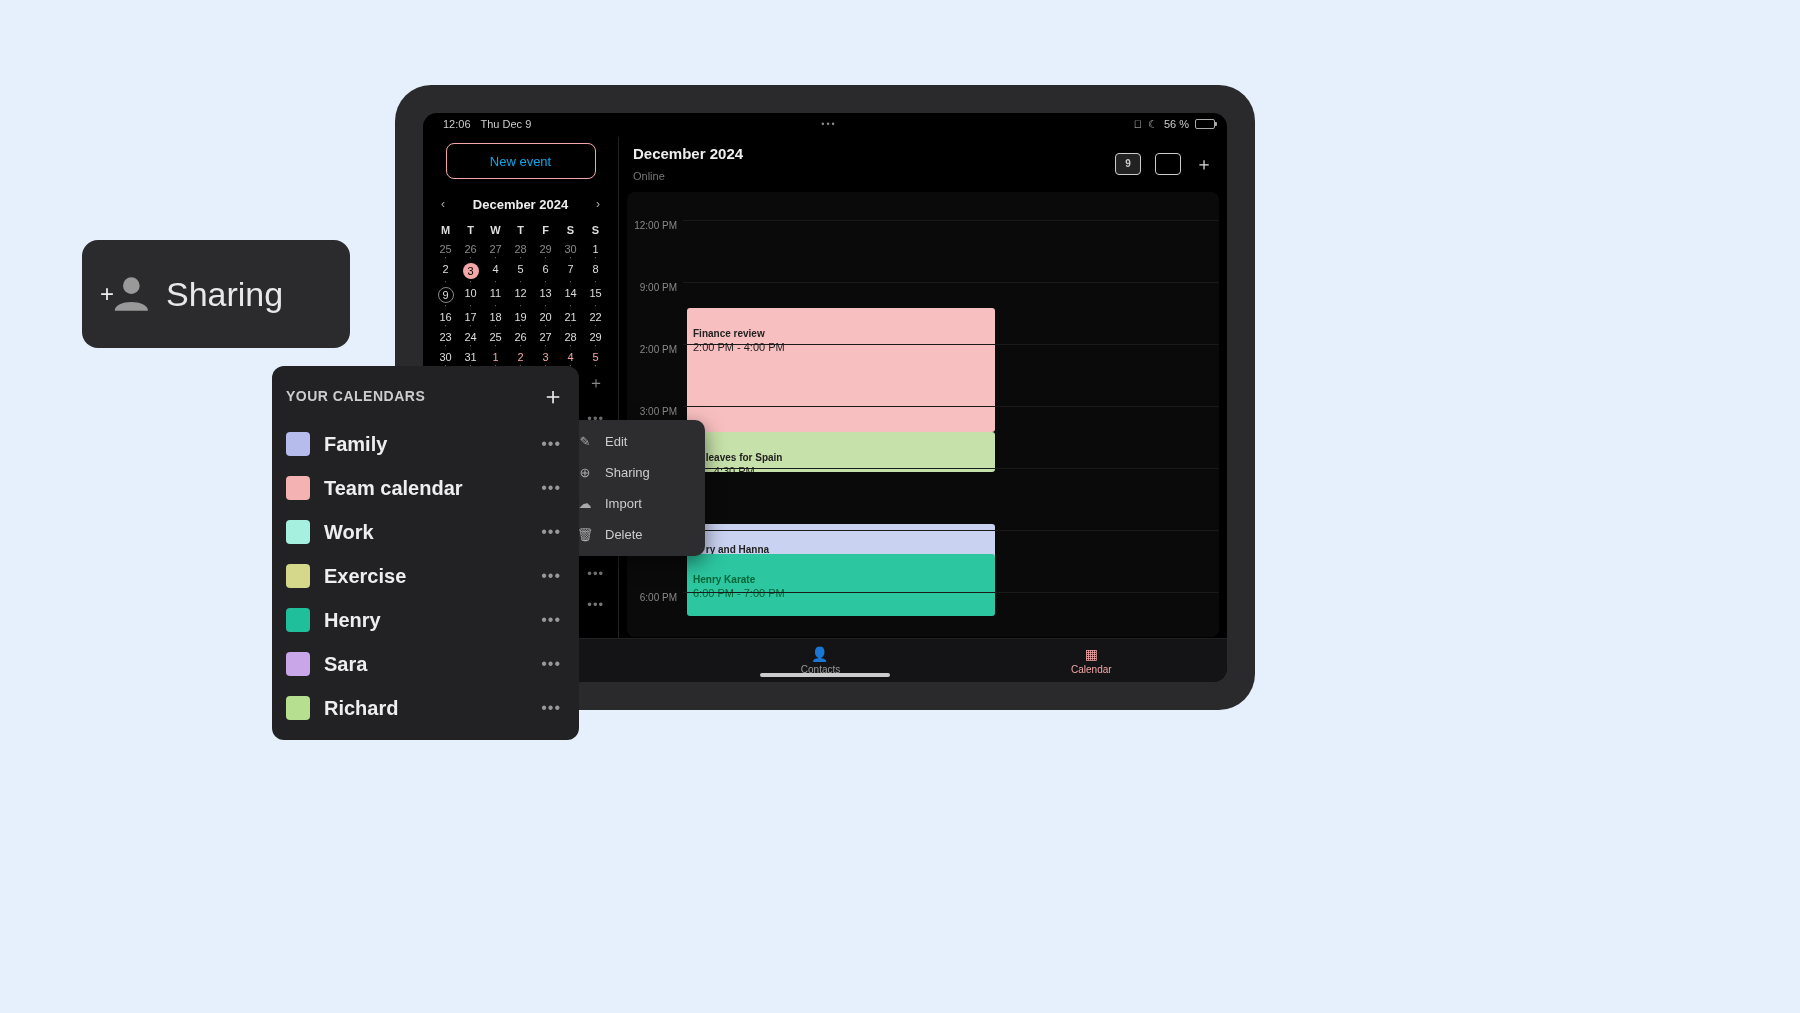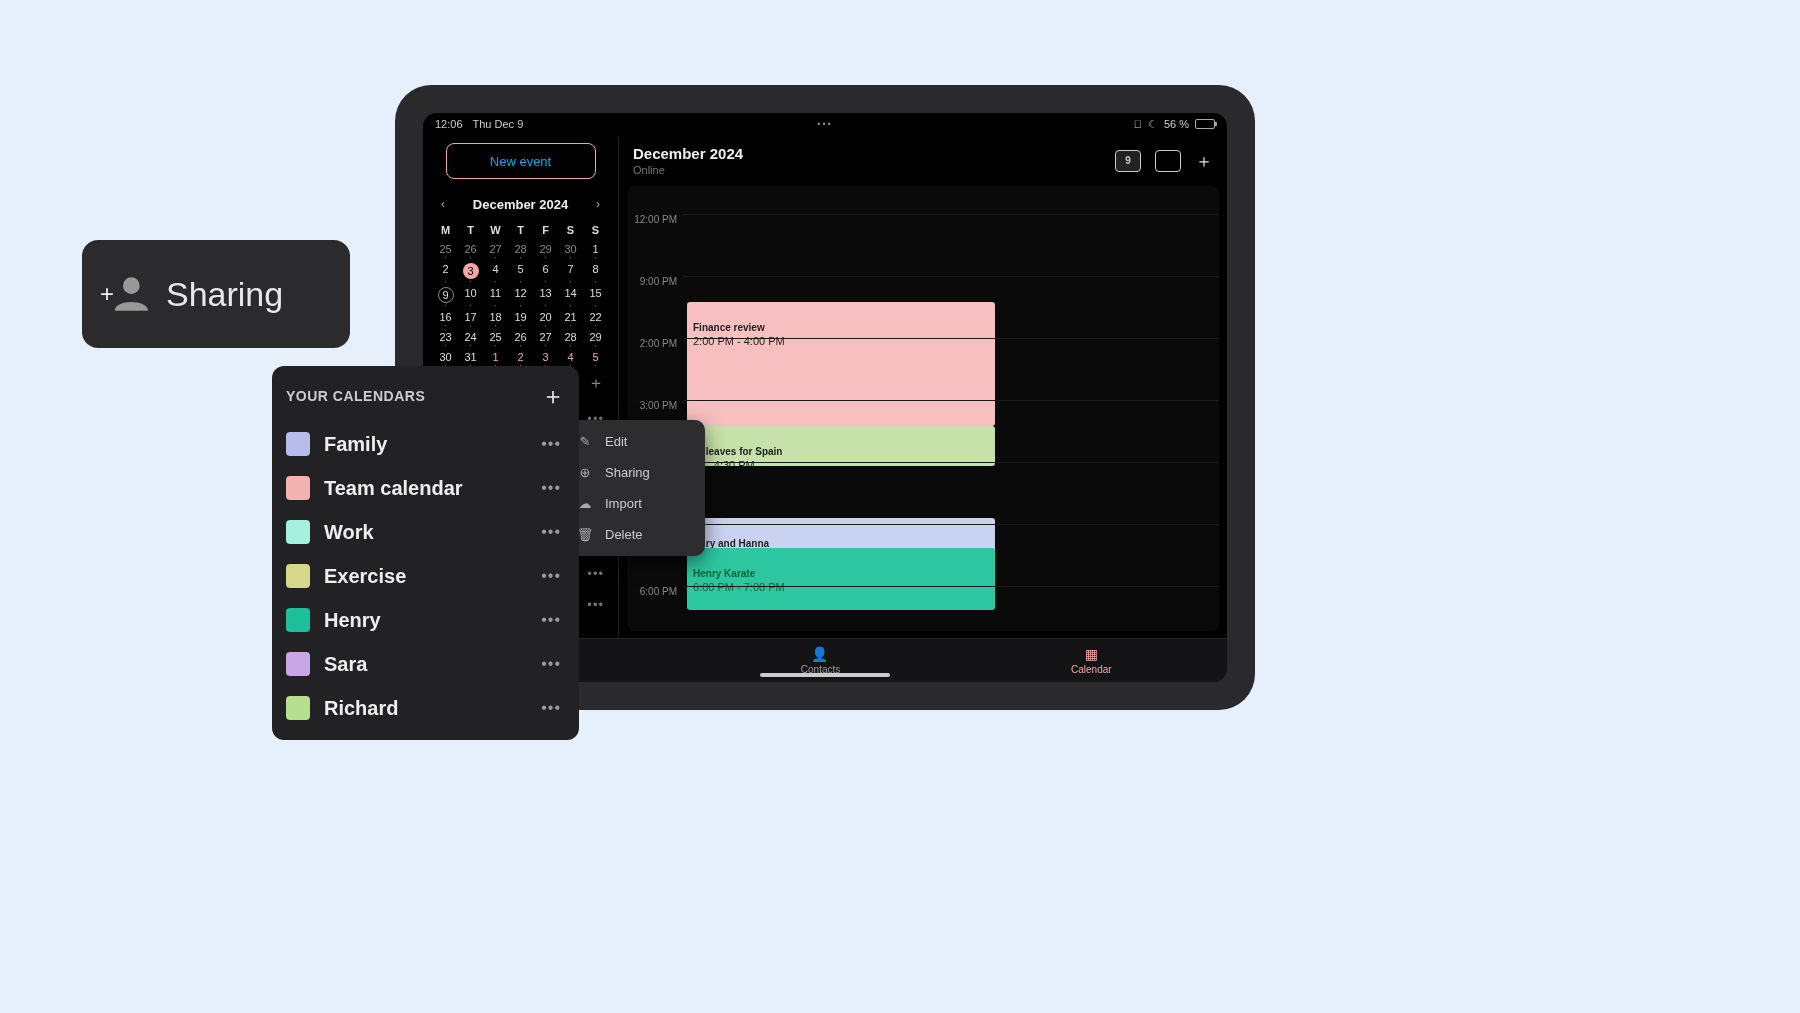--- a/index.html
+++ b/index.html
@@ -17,21 +17,21 @@
 .screen {
   width: 100%; height: 100%;
   background: #000;
   border-radius: 14px;
   position: relative;
   overflow: hidden;
 }
 
 
 .status-bar {
-  position: absolute; top: 0; left: 0; right: 0;
+  position: absolute; top: 0; left: 8px; right: 0;
   height: 22px; display: flex; justify-content: space-between; align-items: center;
   padding: 0 12px; color: #ccc; font-size: 11px;
 }
 .status-left { display: flex; gap: 10px; align-items: center; }
 .status-center { position: absolute; left: 50%; transform: translateX(-50%); color: #888; letter-spacing: 2px; font-size: 9px; }
 .status-right { display: flex; gap: 6px; align-items: center; }
 .battery-outline { width: 20px; height: 10px; border: 1px solid #aaa; border-radius: 2px; position: relative; }
 .battery-outline::after { content: ""; position:absolute; right:-3px; top:2px; width:2px; height:4px; background:#aaa; border-radius:0 1px 1px 0; }
 .battery-fill { background: #fff; height:100%; width:56%; border-radius:1px; }
 
@@ -74,21 +74,21 @@
 
 
 .main {
   position: absolute; top: 24px; left: 196px; right: 0; bottom: 44px;
 }
 .main-header {
   display:flex; justify-content:space-between; align-items:center;
   padding: 8px 14px 4px 14px;
 }
 .main-title { color:#eee; font-size:15px; font-weight:600; }
-.main-sub { color:#777; font-size:11px; margin-top:2px; }
+.main-sub { color:#777; font-size:11px; margin-top:8px; }
 .main-actions { display:flex; gap:14px; align-items:center; }
 .action-box { width:26px; height:22px; border:1.5px solid #ccc; border-radius:4px; display:flex; align-items:center; justify-content:center; color:#ccc; font-size:10px; font-weight:600; cursor:pointer; background:#222; }
 .action-box.empty { background:transparent; }
 .action-plus { color:#ddd; font-size:18px; font-weight:300; cursor:pointer; }
 
 .week-area {
   margin: 6px 8px 0 8px;
   background:#0a0a0a;
   border-radius:8px;
   height: calc(100% - 56px);

